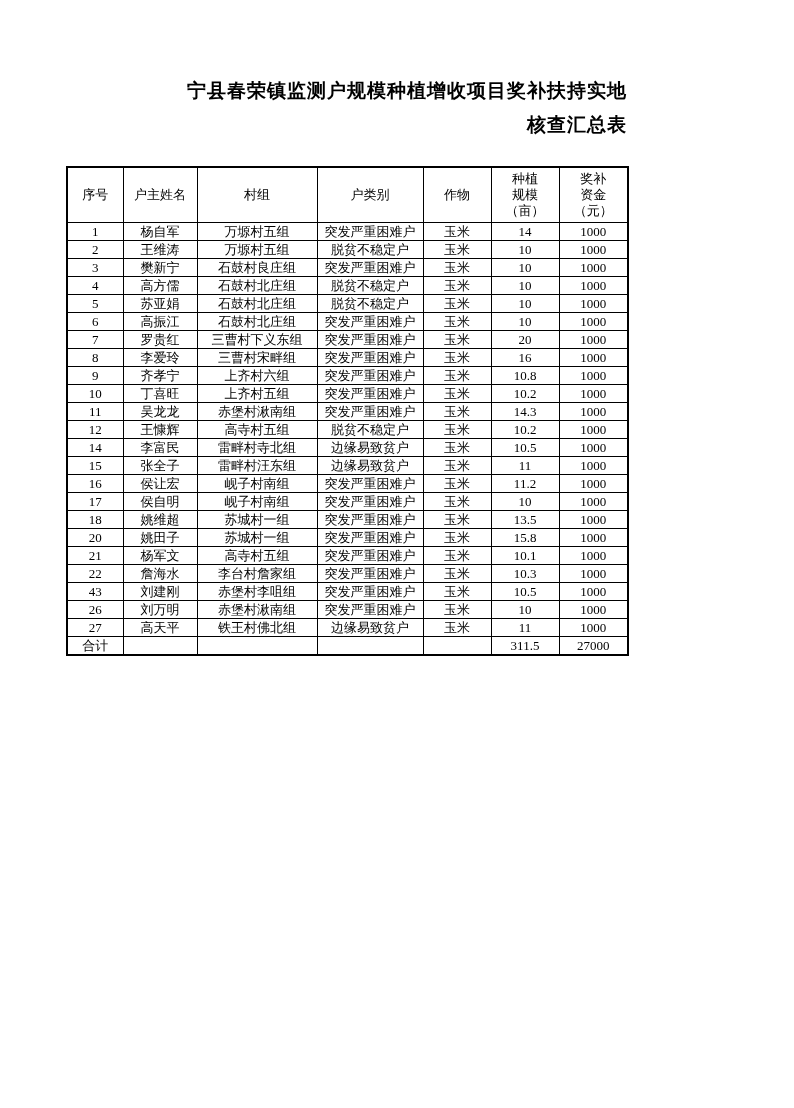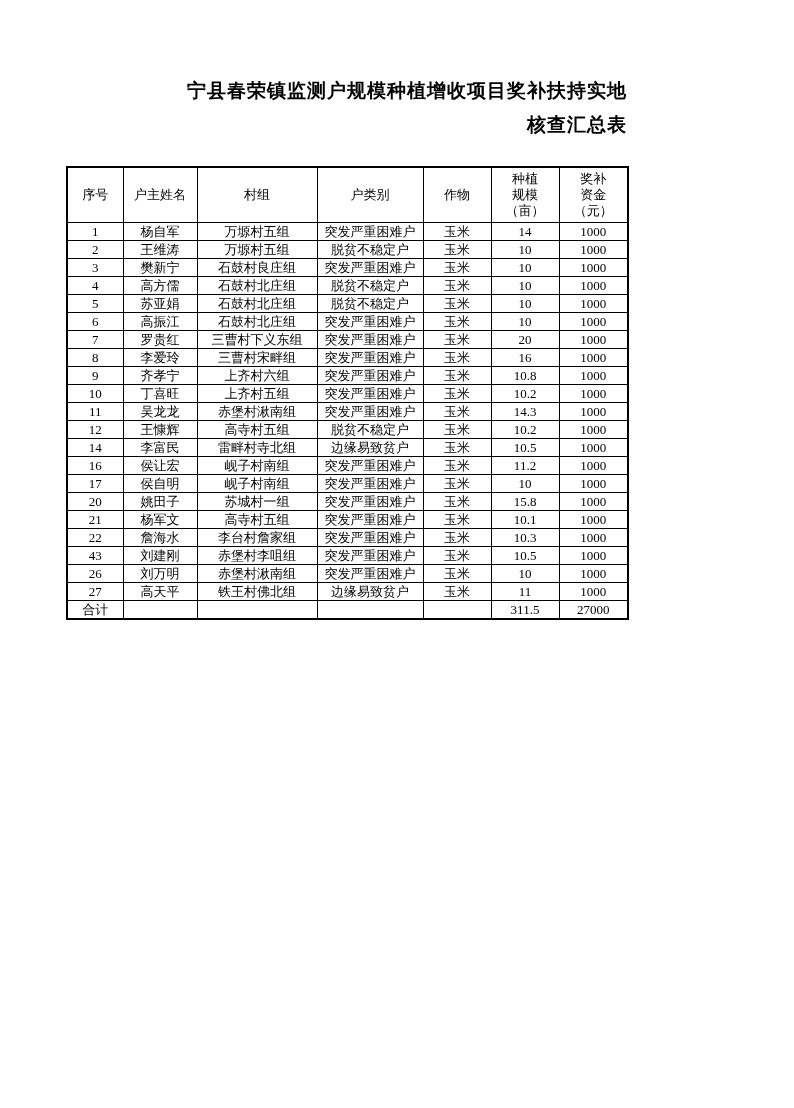--- a/index.html
+++ b/index.html
@@ -215,35 +215,53 @@
         <tr>
           <td>14</td>
           <td>李富民</td>
           <td>雷畔村寺北组</td>
           <td>边缘易致贫户</td>
           <td>玉米</td>
           <td>10.5</td>
           <td>1000</td>
         </tr>
         <tr>
+          <td>15</td>
+          <td>张全子</td>
+          <td>雷畔村汪东组</td>
+          <td>边缘易致贫户</td>
+          <td>玉米</td>
+          <td>11</td>
+          <td>1000</td>
+        </tr>
+        <tr>
           <td>16</td>
           <td>侯让宏</td>
           <td>岘子村南组</td>
           <td>突发严重困难户</td>
           <td>玉米</td>
           <td>11.2</td>
           <td>1000</td>
         </tr>
         <tr>
           <td>17</td>
           <td>侯自明</td>
           <td>岘子村南组</td>
           <td>突发严重困难户</td>
           <td>玉米</td>
           <td>10</td>
+          <td>1000</td>
+        </tr>
+        <tr>
+          <td>18</td>
+          <td>姚维超</td>
+          <td>苏城村一组</td>
+          <td>突发严重困难户</td>
+          <td>玉米</td>
+          <td>13.5</td>
           <td>1000</td>
         </tr>
         <tr>
           <td>20</td>
           <td>姚田子</td>
           <td>苏城村一组</td>
           <td>突发严重困难户</td>
           <td>玉米</td>
           <td>15.8</td>
           <td>1000</td>

